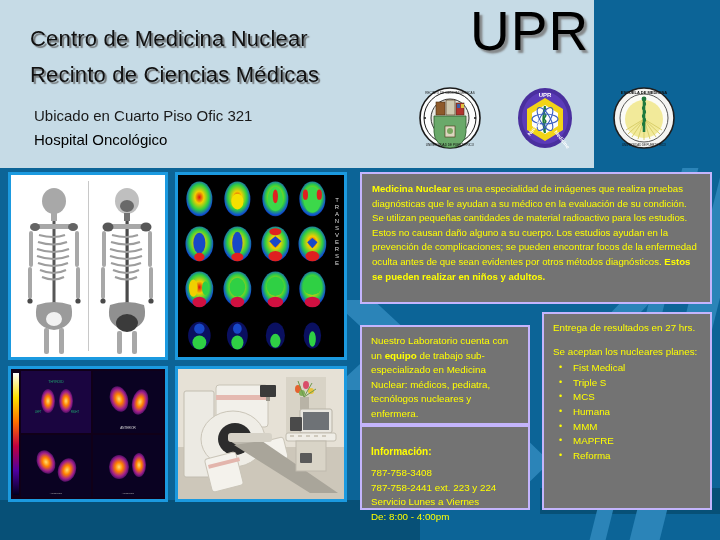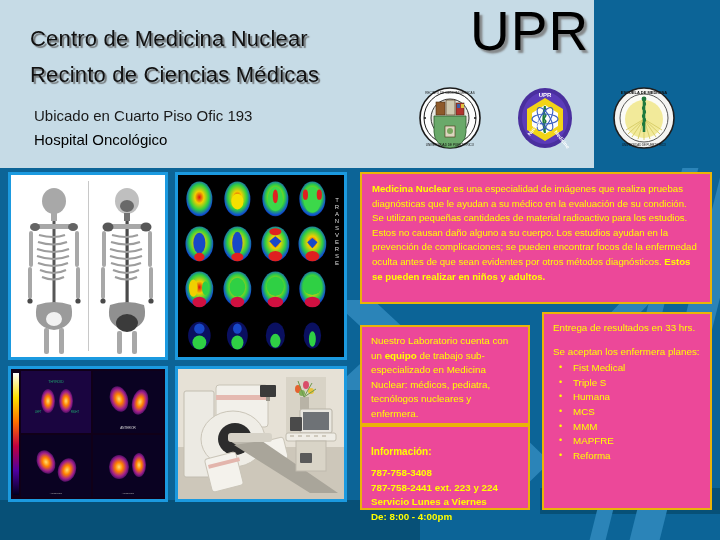--- a/index.html
+++ b/index.html
@@ -48,33 +48,33 @@
   #thy{left:8px;top:366px;width:160px;height:136px;background:#100018;}
   .thygrid{position:absolute;left:10px;top:2px;right:2px;bottom:2px;
     display:grid;grid-template-columns:1fr 1fr;grid-template-rows:1fr 1fr;gap:2px;}
   .cbar{position:absolute;left:2px;top:4px;width:6px;bottom:4px;
     background:linear-gradient(to bottom,#ffffff,#ffe000,#ff7000,#c00040,#5000a0,#000020);}
 
   
   #scan{left:175px;top:366px;width:172px;height:136px;background:#cfc9bd;}
 
   
-  .panel{position:absolute;background:#ec4899;border:2px solid #eab308;box-sizing:border-box;}
+  .panel{position:absolute;background:#737373;border:2px solid #c4b5fd;box-sizing:border-box;}
   .panel .ptext{color:#ffff00;font-size:9.5px;line-height:13.4px;}
   .panel b{color:#ffff00;font-weight:bold;}
 
   #p-main{left:360px;top:172px;width:352px;height:132px;padding:8px 10px;}
   #p-main .ptext{font-size:9.6px;line-height:14.6px;}
 
   #p-lab{left:360px;top:312px;width:170px;height:100px;padding:7px 9px;margin-top:13px;}
   #p-lab .ptext{font-size:9.8px;line-height:14.6px;}
 
   #p-info{left:360px;top:425px;width:170px;height:85px;padding:19px 9px;}
   #p-info .ihead{color:#ffff00;font-weight:bold;font-size:10px;margin-bottom:9px;}
-  #p-info .iline{color:#ffff00;font-size:9.8px;line-height:14.5px;font-weight:bold;}
+  #p-info .iline{color:#ffff00;font-size:9.8px;line-height:14.5px;font-weight:normal;}
 
   #p-plans{left:542px;top:312px;width:170px;height:198px;padding:7px 9px;}
   #p-plans .ptext{font-size:9.8px;line-height:14.6px;}
   #p-plans ul{margin:2px 0 8px 0;padding:0 0 0 4px;list-style:none;}
   #p-plans li{color:#ffff00;font-size:9.8px;line-height:14.6px;
     padding-left:16px;position:relative;}
   #p-plans li:before{content:"\2022";position:absolute;left:2px;top:-1px;
     color:#ffff00;font-size:9px;}
   .gap{height:9px;}
 </style>
@@ -89,21 +89,21 @@
     <div class="chev light" style="left:636px;top:168px;width:16px;height:372px;transform:skewX(-14deg);"></div>
     <div class="chev light" style="left:676px;top:168px;width:30px;height:372px;transform:skewX(-14deg);"></div>
     <div class="chev light" style="left:332px;top:300px;width:90px;height:90px;clip-path:polygon(0 0,46% 0,100% 50%,46% 100%,0 100%,54% 50%);"></div>
     <div class="chev light" style="left:470px;top:420px;width:80px;height:84px;clip-path:polygon(0 0,46% 0,100% 50%,46% 100%,0 100%,54% 50%);"></div>
     <div class="chev light" style="left:600px;top:252px;width:64px;height:72px;clip-path:polygon(0 0,46% 0,100% 50%,46% 100%,0 100%,54% 50%);"></div>
   </div>
 
   <div class="header">
     <div class="hdr-title">Centro de Medicina Nuclear</div>
     <div class="hdr-title2">Recinto de Ciencias Médicas</div>
-    <div class="hdr-sub1">Ubicado en Cuarto Piso Ofic 193</div>
+    <div class="hdr-sub1">Ubicado en Cuarto Piso Ofic 321</div>
     <div class="hdr-sub2">Hospital Oncológico</div>
     <div class="upr-word">UPR</div>
 
     <svg class="logo" style="left:418px;" viewBox="0 0 64 64">
       <circle cx="32" cy="32" r="30" fill="#fdfdfd" stroke="#1a1a1a" stroke-width="1.6"></circle>
       <circle cx="32" cy="32" r="26" fill="none" stroke="#1a1a1a" stroke-width="1"></circle>
       <circle cx="32" cy="32" r="19" fill="#e9e9e4" stroke="#333" stroke-width="1"></circle>
       <path d="M16 30 h32 v16 a16 16 0 0 1 -32 0 z" fill="#6aa96a" stroke="#2d5c2d" stroke-width=".8"></path>
       <rect x="18" y="16" width="9" height="13" fill="#8e5a2b" stroke="#4a2f12" stroke-width=".6"></rect>
       <rect x="28" y="14" width="9" height="15" fill="#cfc9b0" stroke="#4a2f12" stroke-width=".6"></rect>
@@ -413,27 +413,27 @@
 
   <div class="panel" id="p-info">
     <div class="ihead">Información:</div>
     <div class="iline">787-758-3408</div>
     <div class="iline">787-758-2441 ext. 223 y 224</div>
     <div class="iline">Servicio  Lunes a Viernes</div>
     <div class="iline">De: 8:00  -  4:00pm</div>
   </div>
 
   <div class="panel" id="p-plans">
-    <div class="ptext">Entrega de resultados en 33 hrs.</div>
+    <div class="ptext">Entrega de resultados en 27 hrs.</div>
     <div class="gap"></div>
-    <div class="ptext">Se aceptan los enfermera planes:</div>
+    <div class="ptext">Se aceptan los nucleares planes:</div>
     <ul>
       <li>Fist Medical</li>
       <li>Triple S</li>
+      <li>MCS</li>
       <li>Humana</li>
-      <li>MCS</li>
       <li>MMM</li>
       <li>MAPFRE</li>
       <li>Reforma</li>
     </ul>
   </div>
 
 </div>
 
 </body></html>

